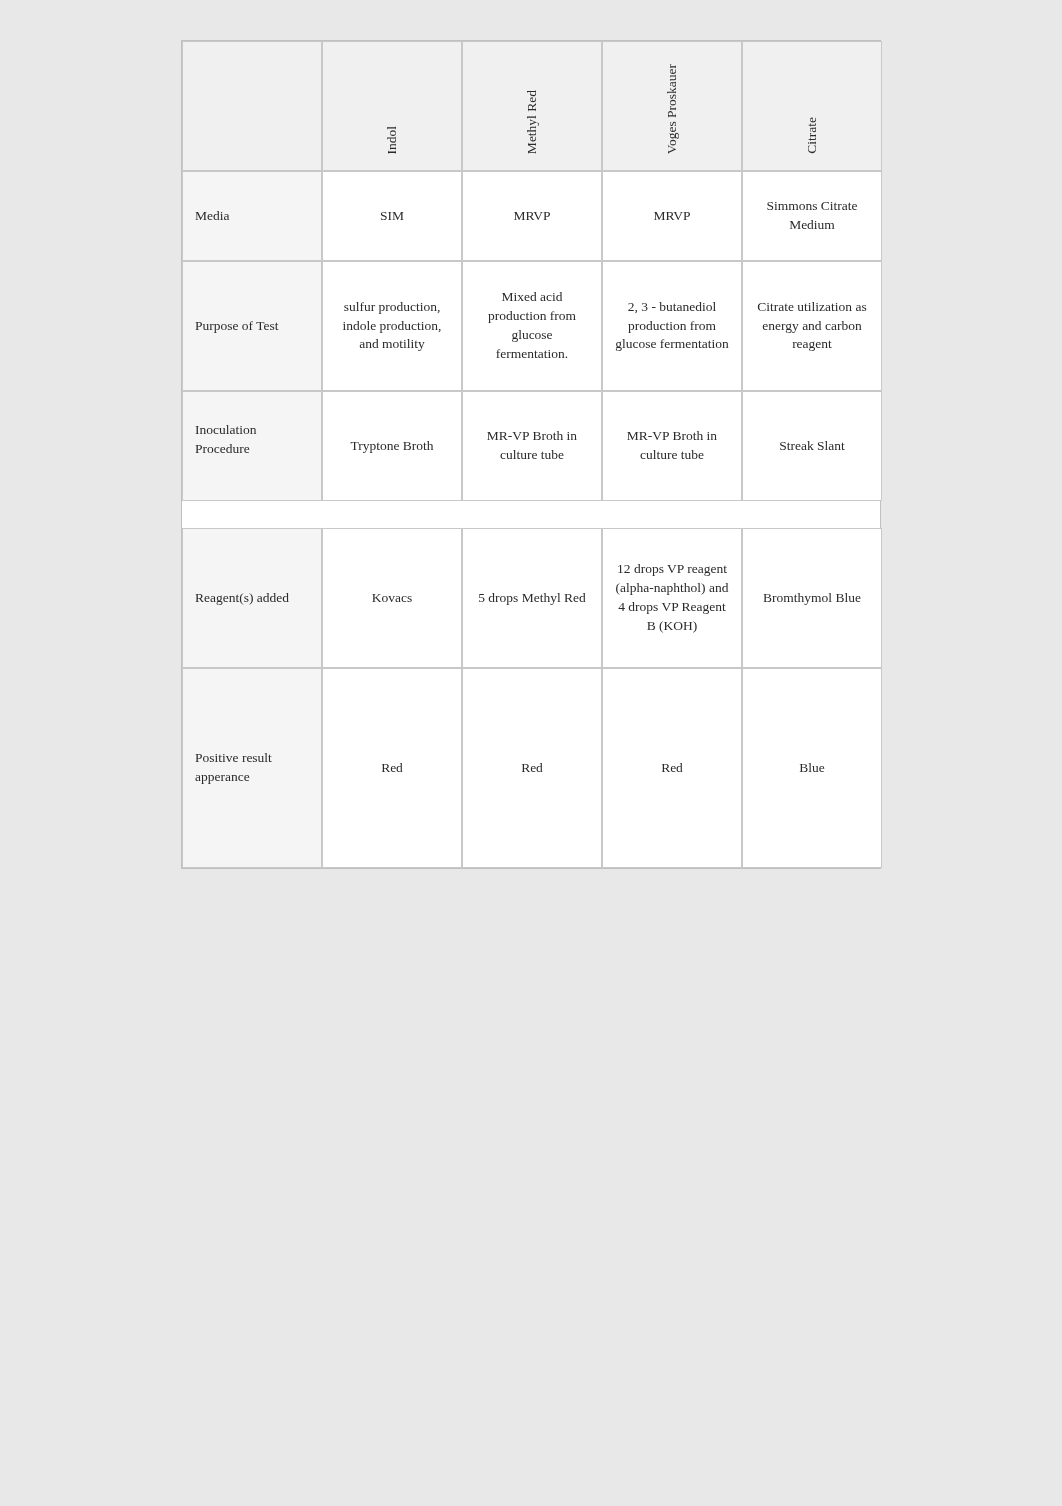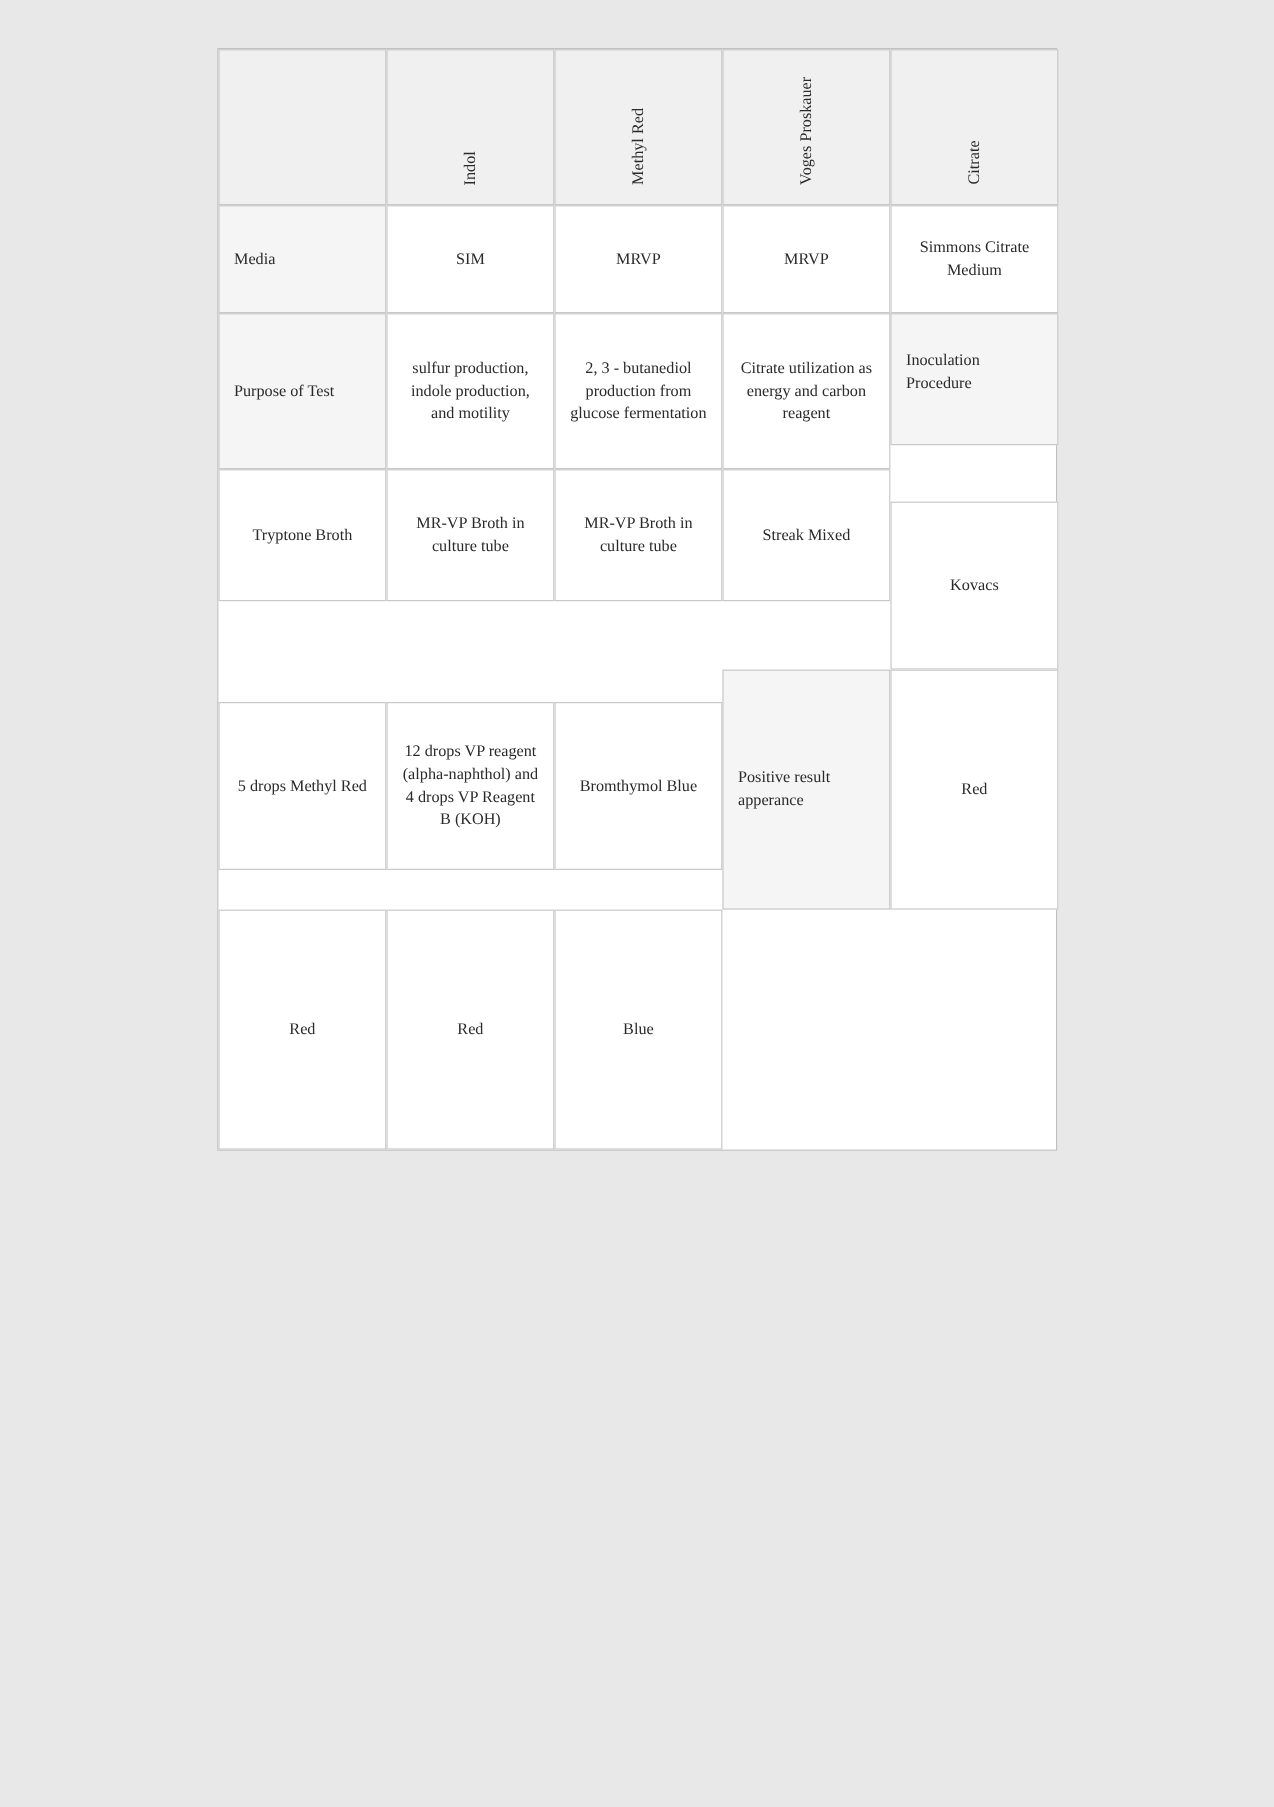--- a/index.html
+++ b/index.html
@@ -137,42 +137,48 @@
       <span>Simmons Citrate Medium</span>
     </div>
 
     <div class="cell purpose-row row-label">
       <span>Purpose of Test</span>
     </div>
     <div class="cell purpose-row alt-bg">
       <span>sulfur production, indole production, and motility</span>
     </div>
     <div class="cell purpose-row alt-bg">
+      <span>Mixed acid production from glucose fermentation.</span>
+    </div>
+    <div class="cell purpose-row alt-bg">
       <span>2, 3 - butanediol production from glucose fermentation</span>
     </div>
     <div class="cell purpose-row alt-bg">
       <span>Citrate utilization as energy and carbon reagent</span>
     </div>
 
     <div class="cell inoculation-row row-label inoculation-cell-label">
       <span>Inoculation Procedure</span>
     </div>
     <div class="cell inoculation-row alt-bg">
       <span>Tryptone Broth</span>
     </div>
     <div class="cell inoculation-row alt-bg">
       <span>MR-VP Broth in culture tube</span>
     </div>
     <div class="cell inoculation-row alt-bg">
       <span>MR-VP Broth in culture tube</span>
     </div>
     <div class="cell inoculation-row alt-bg">
-      <span>Streak Mixed</span>
-    </div>
-
+      <span>Streak Slant</span>
+    </div>
+
+    <div class="cell reagent-row row-label">
+      <span>Reagent(s) added</span>
+    </div>
     <div class="cell reagent-row alt-bg">
       <span>Kovacs</span>
     </div>
     <div class="cell reagent-row alt-bg">
       <span>5 drops Methyl Red</span>
     </div>
     <div class="cell reagent-row alt-bg">
       <span>12 drops VP reagent (alpha-naphthol) and 4 drops VP Reagent B (KOH)</span>
     </div>
     <div class="cell reagent-row alt-bg">

